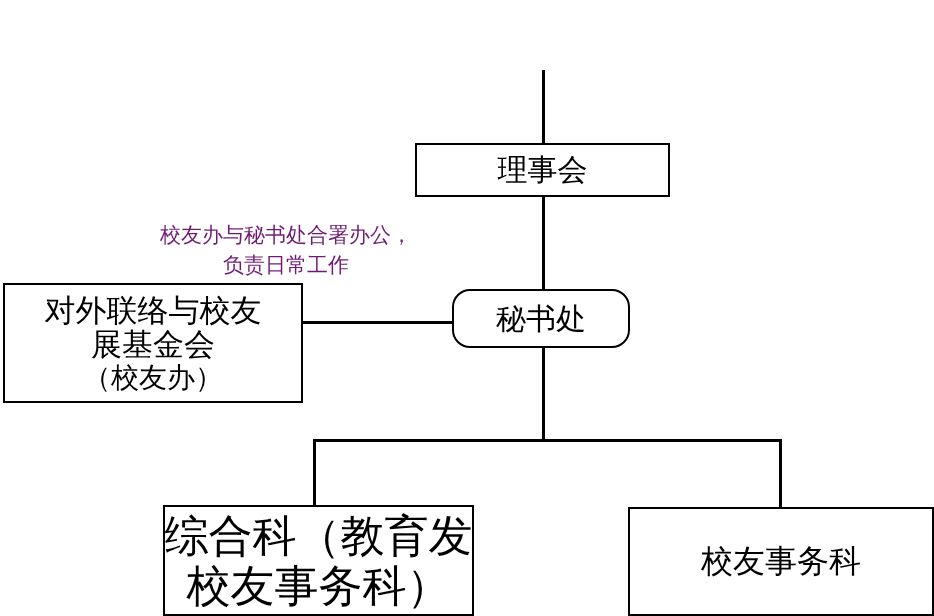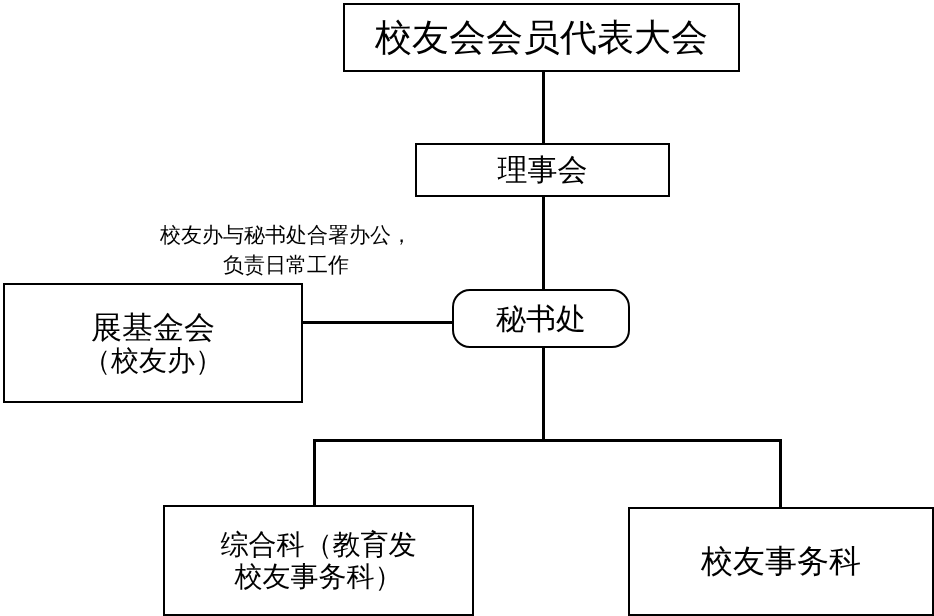--- a/index.html
+++ b/index.html
@@ -49,37 +49,37 @@
     font-size: 30px;
     border-radius: 18px;
   }
   #node-alumni-office {
     left: 3px;    top: 283px; width: 300px; height: 120px;
     font-size: 31px;
   }
   #node-alumni-office .ln.sub { font-size: 28px; }
   #node-general-section {
     left: 163px;  top: 505px; width: 311px; height: 111px;
-    font-size: 28px;
+    font-size: 44px;
   }
   #node-alumni-affairs {
     left: 628px;  top: 507px; width: 306px; height: 109px;
     font-size: 32px;
   }
   
   #annotation {
     position: absolute;
     left: 118px;
     top: 220px;
     width: 336px;
     text-align: center;
     font-family: "DejaVu Sans", "Liberation Sans", sans-serif;
     font-size: 21px;
     line-height: 1.45;
-    color: #000000;
+    color: #701a75;
     z-index: 2;
   }
   #annotation .ln { display: block; white-space: nowrap; }
   
   .conn {
     position: absolute;
     background: #000000;
     z-index: 1;
   }
   .v { width: 3px; }
@@ -106,33 +106,31 @@
 <div id="canvas">
 
   <div class="conn v" id="conn-assembly-board"></div>
   <div class="conn v" id="conn-board-secretariat"></div>
   <div class="conn v" id="conn-secretariat-down"></div>
   <div class="conn h" id="conn-split-bar"></div>
   <div class="conn v" id="conn-bar-general"></div>
   <div class="conn v" id="conn-bar-affairs"></div>
   <div class="conn h" id="conn-office-secretariat"></div>
 
-  <div class="node" id="node-assembly">
-    <span class="ln">校友会会员代表大会</span>
-  </div>
 
   <div class="node" id="node-board">
     <span class="ln">理事会</span>
   </div>
 
   <div class="node" id="node-secretariat">
     <span class="ln">秘书处</span>
   </div>
 
   <div class="node" id="node-alumni-office">
+    <span class="ln">对外联络与校友</span>
     <span class="ln">展基金会</span>
     <span class="ln sub">（校友办）</span>
   </div>
 
   <div class="node" id="node-general-section">
     <span class="ln">综合科（教育发</span>
     <span class="ln">校友事务科）</span>
   </div>
 
   <div class="node" id="node-alumni-affairs">

